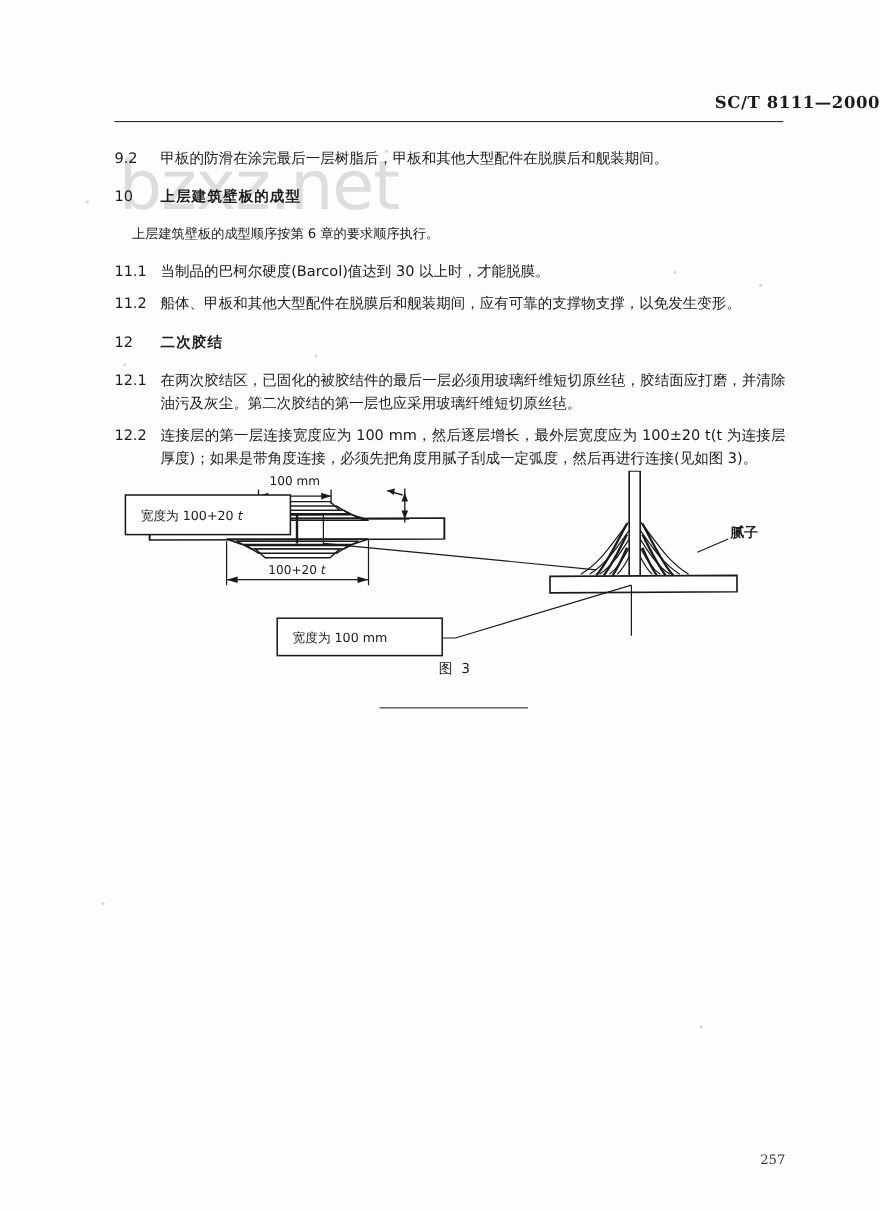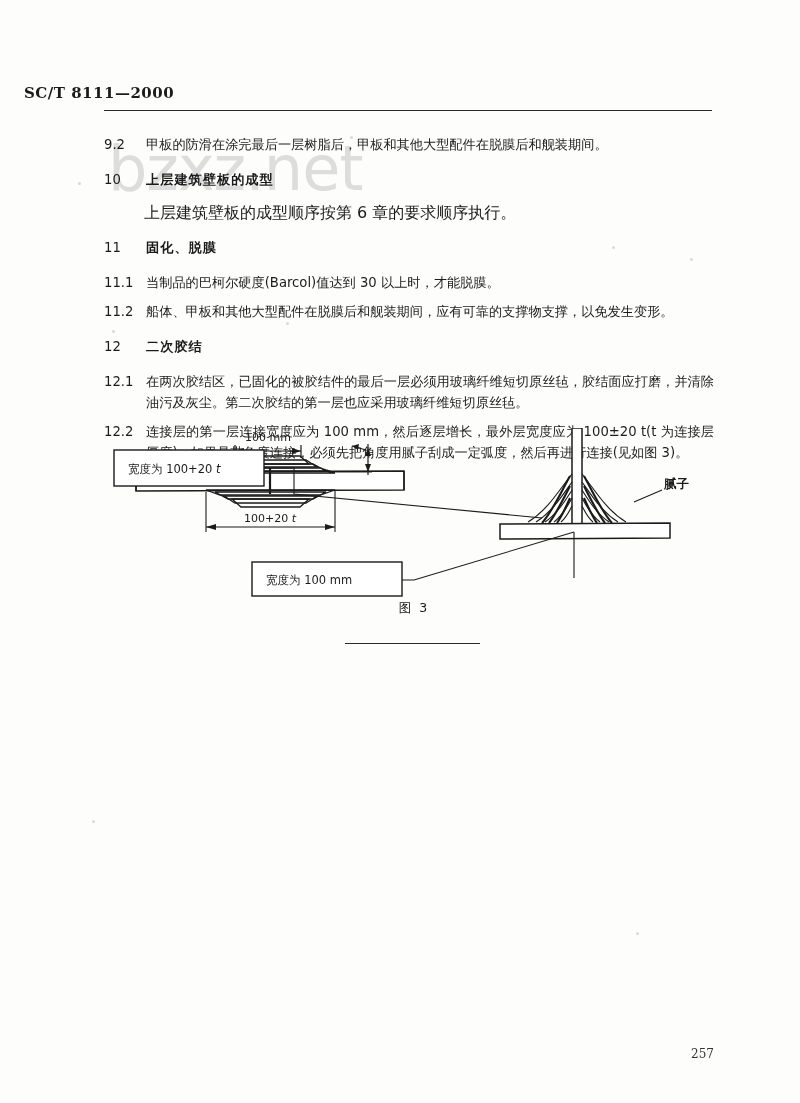--- a/index.html
+++ b/index.html
@@ -33,21 +33,21 @@
     z-index: 0;
     white-space: nowrap;
   }
 
   
   .doc-header {
     position: absolute;
     left: 0;
     right: 0;
     top: 84px;
-    text-align: left;
+    text-align: right;
     font-family: "DejaVu Serif", "Liberation Serif", serif;
     font-weight: 700;
     font-size: 15px;
     letter-spacing: 0.5px;
     z-index: 2;
     margin-left: 24px;
   }
   .header-rule {
     position: absolute;
     left: 104px;
@@ -81,22 +81,22 @@
   .clause-num.bold { font-weight: 400; }
   .clause-body {
     flex: 1 1 auto;
     font-size: 13.2px;
     line-height: 21px;
     text-align: justify;
   }
   .clause-body.bold { font-weight: 700; letter-spacing: 1px; }
   .indent-para {
     margin-top: 12px;
-    margin-left: 40px;
-    font-size: 16px;
+    margin-left: 16px;
+    font-size: 12px;
     line-height: 21px;
   }
 
   
   .figure-wrap {
     position: absolute;
     left: 104px;
     top: 428px;
     width: 620px;
     height: 230px;
@@ -167,24 +167,20 @@
       <div class="clause-body">甲板的防滑在涂完最后一层树脂后，甲板和其他大型配件在脱膜后和舰装期间。</div>
     </div>
 
     <div class="num-row">
       <div class="clause-num bold">10</div>
       <div class="clause-body bold">上层建筑壁板的成型</div>
     </div>
 
     <div class="indent-para">上层建筑壁板的成型顺序按第 6 章的要求顺序执行。</div>
 
-    <div class="num-row">
-      <div class="clause-num bold">11</div>
-      <div class="clause-body bold">固化、脱膜</div>
-    </div>
 
     <div class="num-row">
       <div class="clause-num">11.1</div>
       <div class="clause-body">当制品的巴柯尔硬度(Barcol)值达到 30 以上时，才能脱膜。</div>
     </div>
 
     <div class="num-row tight">
       <div class="clause-num">11.2</div>
       <div class="clause-body">船体、甲板和其他大型配件在脱膜后和舰装期间，应有可靠的支撑物支撑，以免发生变形。</div>
     </div>

